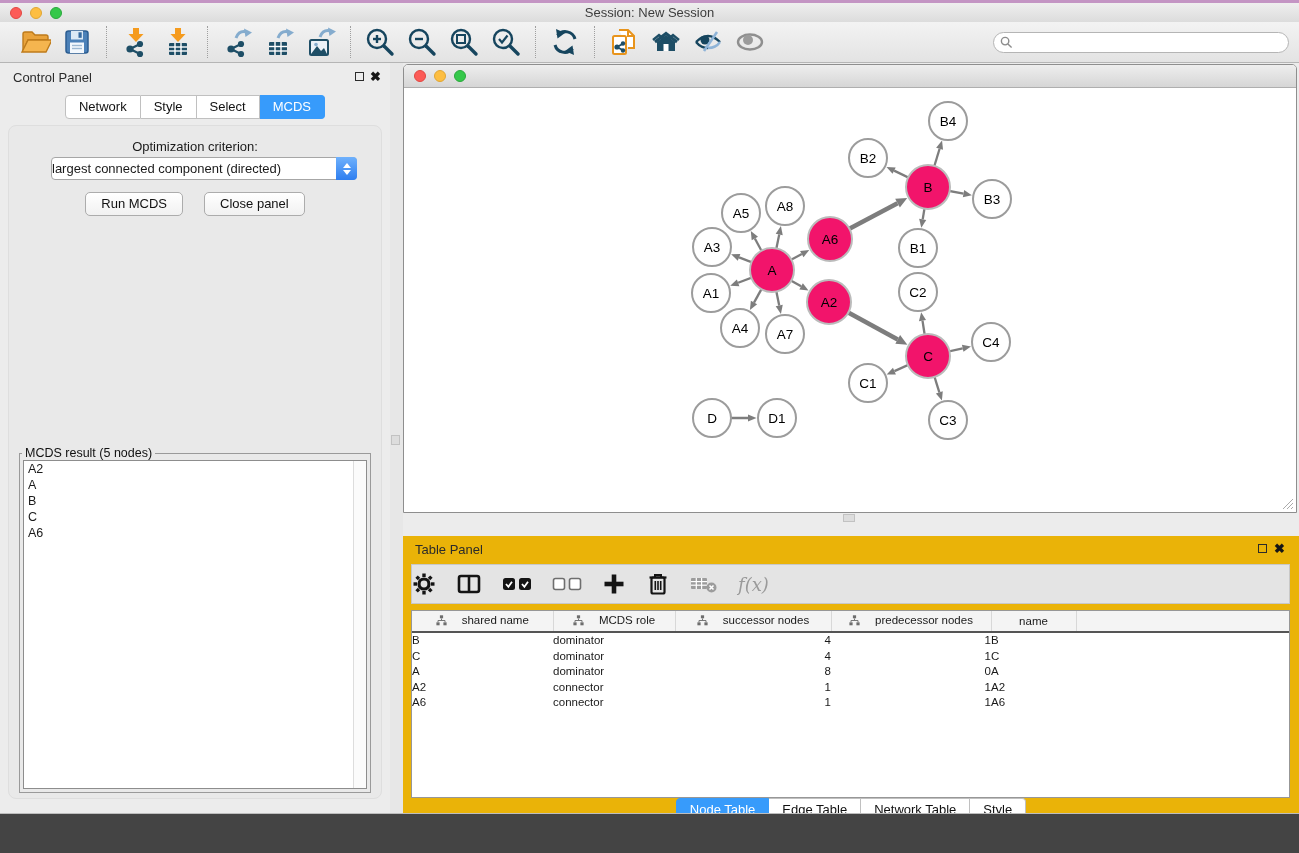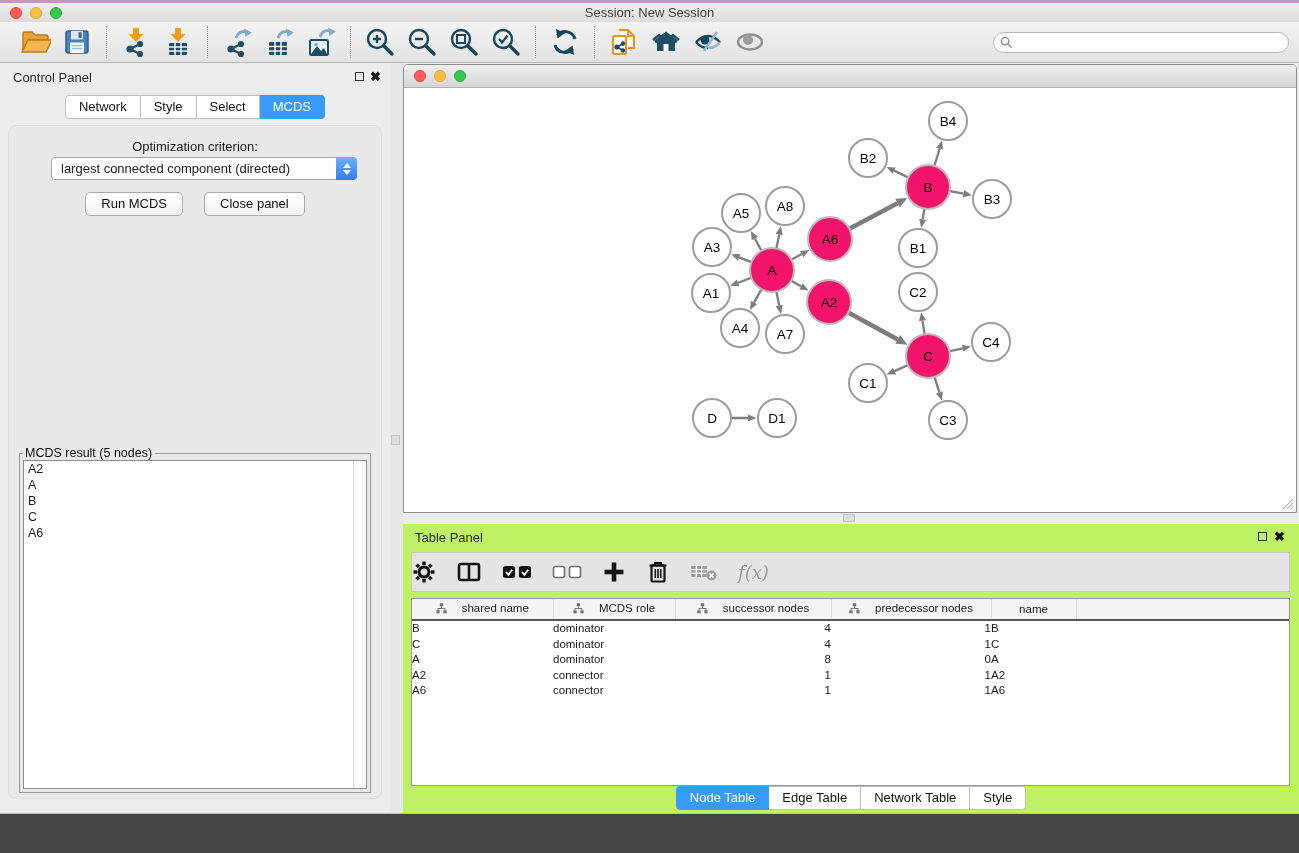--- a/index.html
+++ b/index.html
@@ -39,21 +39,21 @@
   .cp-tabs{position:absolute;left:0;top:32px;width:100%;}
   .seg-tab{background:#fff;border:1px solid #C0C0C0;border-left:none;font-size:13px;
     padding:3px 13px 4px;color:#111;cursor:default;}
   .seg-tab:first-child{border-left:1px solid #C0C0C0;border-radius:4px 0 0 4px;}
   .seg-tab:last-child{border-radius:0 4px 4px 0;}
   .seg-tab.active{background:#379BFB;border-color:#379BFB;color:#fff;}
   .cp-content{position:absolute;left:8px;right:8px;top:62px;bottom:14px;background:#E9E9E9;
     border:1px solid #DEDEDE;border-radius:8px;}
   .crit-label{position:absolute;top:13px;left:0;width:100%;text-align:center;font-size:13px;}
   .mac-select{position:absolute;top:31px;left:42px;width:306px;height:23px;background:#fff;
-    border:1px solid #A6A6A6;border-radius:4px;font-size:13px;line-height:21px;padding-left:9px;cursor:default;}
+    border:1px solid #A6A6A6;border-radius:4px;font-size:13px;line-height:21px;cursor:default;}
   .mac-select .stepper{position:absolute;right:-1px;top:-1px;width:21px;height:23px;border-radius:0 4px 4px 0;
     background:linear-gradient(#6FB1FC,#2E7EF0);display:flex;flex-direction:column;align-items:center;justify-content:center;gap:2px;}
   .tri-up{width:0;height:0;border-left:4px solid transparent;border-right:4px solid transparent;border-bottom:5px solid #fff;}
   .tri-down{width:0;height:0;border-left:4px solid transparent;border-right:4px solid transparent;border-top:5px solid #fff;}
   .btn-row{position:absolute;top:66px;left:0;width:100%;display:flex;justify-content:center;gap:21px;}
   .mac-btn{background:linear-gradient(#FFFFFF,#F1F1F1);border:1px solid #ACACAC;border-radius:5px;
     font-size:13px;padding:3px 15px 4px;color:#111;cursor:default;font-family:"Liberation Sans",sans-serif;}
   .mcds-fieldset{position:absolute;left:10px;right:10px;top:327px;height:340px;border:1px solid #9A9A9A;}
   .mcds-legend{position:absolute;top:-8px;left:2px;background:#E9E9E9;font-size:12.5px;padding:0 3px;color:#111;}
   .result-box{position:absolute;left:3px;right:3px;top:6px;bottom:3px;background:#fff;border:1px solid #8D8D8D;overflow:hidden;}
@@ -66,21 +66,21 @@
   .h-grip{position:absolute;left:440px;top:1px;width:12px;height:8px;background:#DDD;border:1px solid #C2C2C2;}
   
   .net-window{position:absolute;left:403px;top:64px;width:894px;height:449px;background:#fff;
     border:1px solid #8E8E8E;border-radius:5px 5px 0 0;}
   .net-titlebar{position:absolute;left:0;top:0;width:100%;height:23px;border-radius:4px 4px 0 0;
     background:linear-gradient(#EEEEEE,#D6D6D6);border-bottom:1px solid #AFAFAF;display:flex;align-items:center;}
   .net-titlebar .title{position:absolute;left:0;right:0;text-align:center;font-size:13px;color:#2f2f2f;}
   .net-canvas{position:absolute;left:0;top:23px;right:0;bottom:0;background:#fff;overflow:hidden;}
   .resize-grip{position:absolute;right:2px;bottom:2px;}
   
-  .table-panel{position:absolute;left:403px;top:524px;width:896px;height:289px;background:#bef264;}
+  .table-panel{position:absolute;left:403px;top:536px;width:896px;height:289px;background:#eab308;}
   .tp-head .panel-title{position:absolute;left:12px;top:6px;}
   .tp-head .float-box{position:absolute;right:32px;top:8px;}
   .tp-head .close-x{position:absolute;right:14px;top:8px;}
   .tp-toolbar{position:absolute;left:8px;right:9px;top:28px;height:40px;background:#E4E4E4;
     border:1px solid #C8C8C8;display:flex;align-items:center;gap:20px;}
   .tp-toolbar .ticon{height:24px;}
   .fx-label{font-family:"DejaVu Serif",serif;font-style:italic;font-size:18px;color:#9A9A9A;}
   .table-wrap{position:absolute;left:8px;right:9px;top:74px;bottom:27px;background:#fff;border:1px solid #979797;overflow:hidden;}
   table.data{border-collapse:collapse;table-layout:fixed;width:100%;font-size:11.5px;}
   table.data th{font-weight:normal;height:21px;background:#F4F4F4;border-right:1px solid #D8D8D8;

